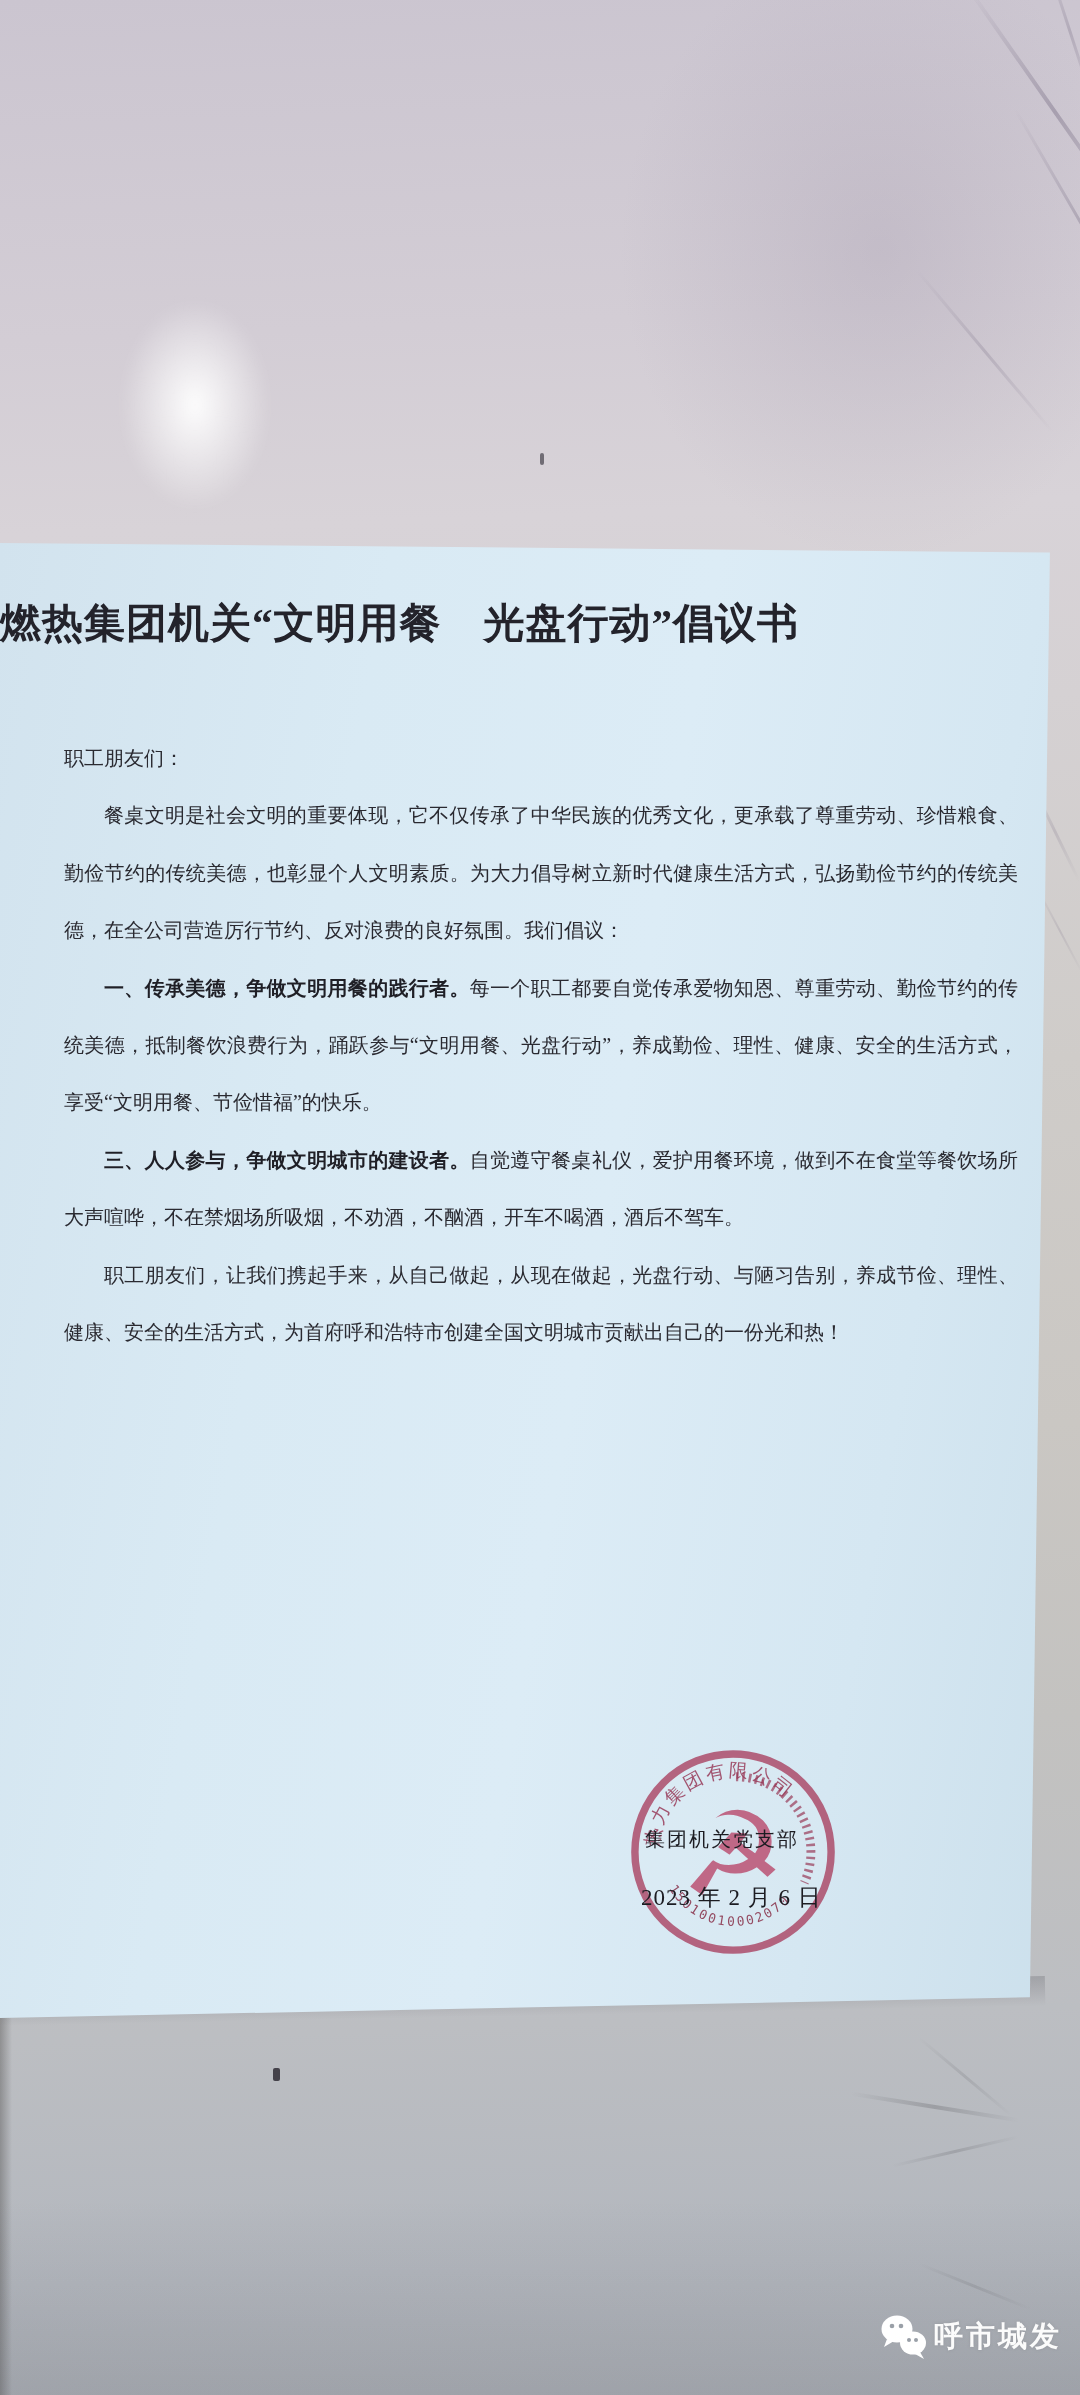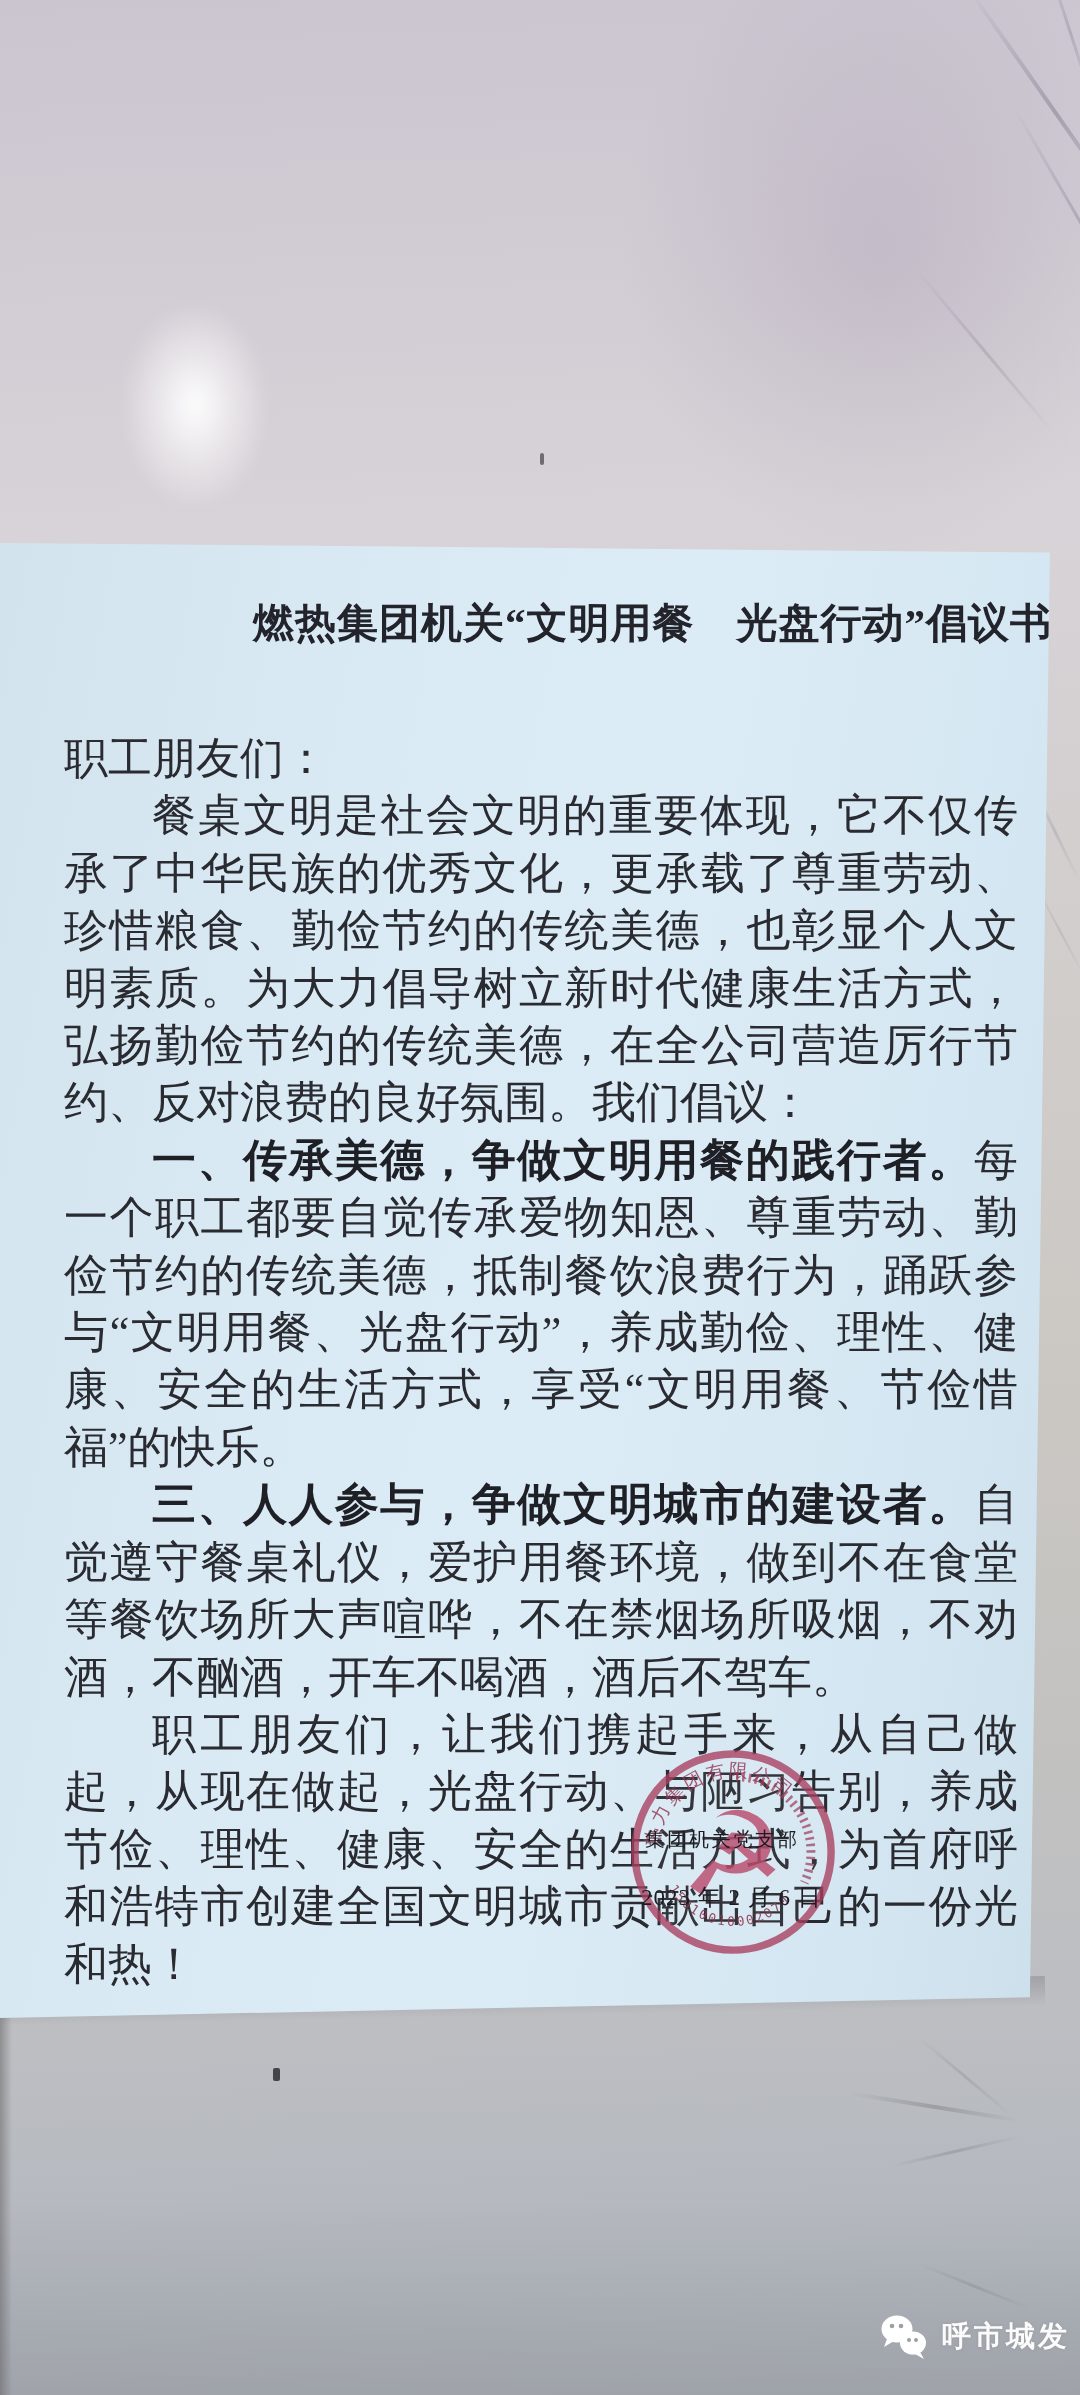--- a/index.html
+++ b/index.html
@@ -30,37 +30,37 @@
   
   .paper{
     left:0;top:540px;width:1052px;height:1478px;
     background:linear-gradient(100deg,#d2e3ee 0%,#d9eaf4 30%,#dcecf6 55%,#d5e7f2 80%,#cce0ec 100%);
     clip-path:polygon(0% 0.2%, 99.8% 0.85%, 97.9% 98.6%, 0% 100%);
   }
   .paper-shadow{left:0;top:1996px;width:1045px;height:30px;
     background:linear-gradient(to bottom, rgba(60,60,70,.22), rgba(60,60,70,0));
     transform:rotate(-1.1deg);transform-origin:left top;}
   .doc-title{
-    padding-top:58px;text-align:right;
+    padding-top:58px;text-align:left;
     font-size:41px;font-weight:bold;color:#23232b;letter-spacing:1px;line-height:50px;
   }
   .doc-body{
     margin:82px 34px 0 64px;
-    font-size:44px;line-height:57.4px;color:#2a2a31;
+    font-size:20px;line-height:57.4px;color:#2a2a31;
     text-align:justify;
   }
   .doc-body p{margin:0;text-indent:2em;}
   .doc-body p.salutation{text-indent:0;}
   .doc-body b{font-weight:bold;color:#1f1f26;}
   
   .sig-org{left:645px;top:1286px;font-size:20px;letter-spacing:2px;color:#1c1c22;}
   .sig-date{left:641px;top:1342px;font-size:23px;letter-spacing:1px;color:#1c1c22;}
   .stamp-svg{left:625px;top:1204px;width:218px;height:218px;}
   
-  .watermark{left:880px;top:2314px;display:flex;align-items:center;gap:12px;
+  .watermark{left:880px;top:2314px;display:flex;align-items:center;gap:4px;
     font-family:"Liberation Sans","DejaVu Sans",sans-serif;}
   .watermark-label{font-size:29px;font-weight:600;color:#fbfbfb;letter-spacing:3px;
     text-shadow:0 0 3px rgba(120,120,125,.35);}
 </style>
 </head>
 <body>
 
 <div class="abs wall-tint-topright"></div>
 <div class="abs wall-glow"></div>
 <div class="abs wall-left-dark"></div>

